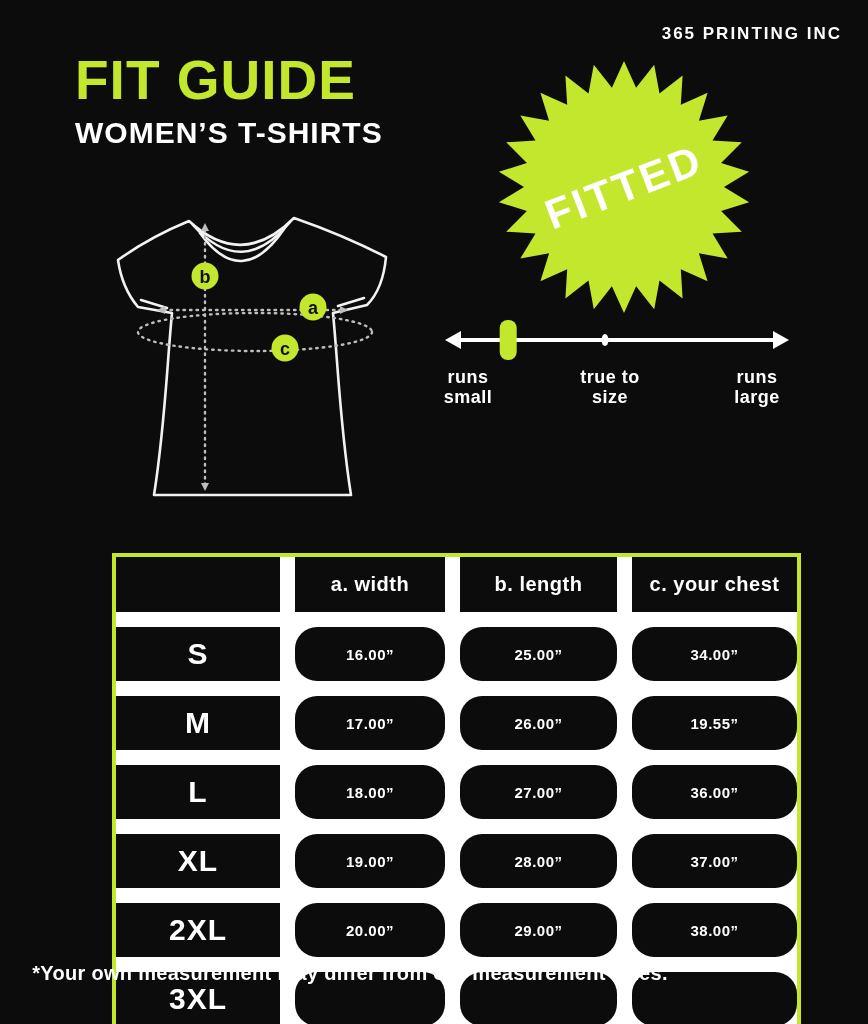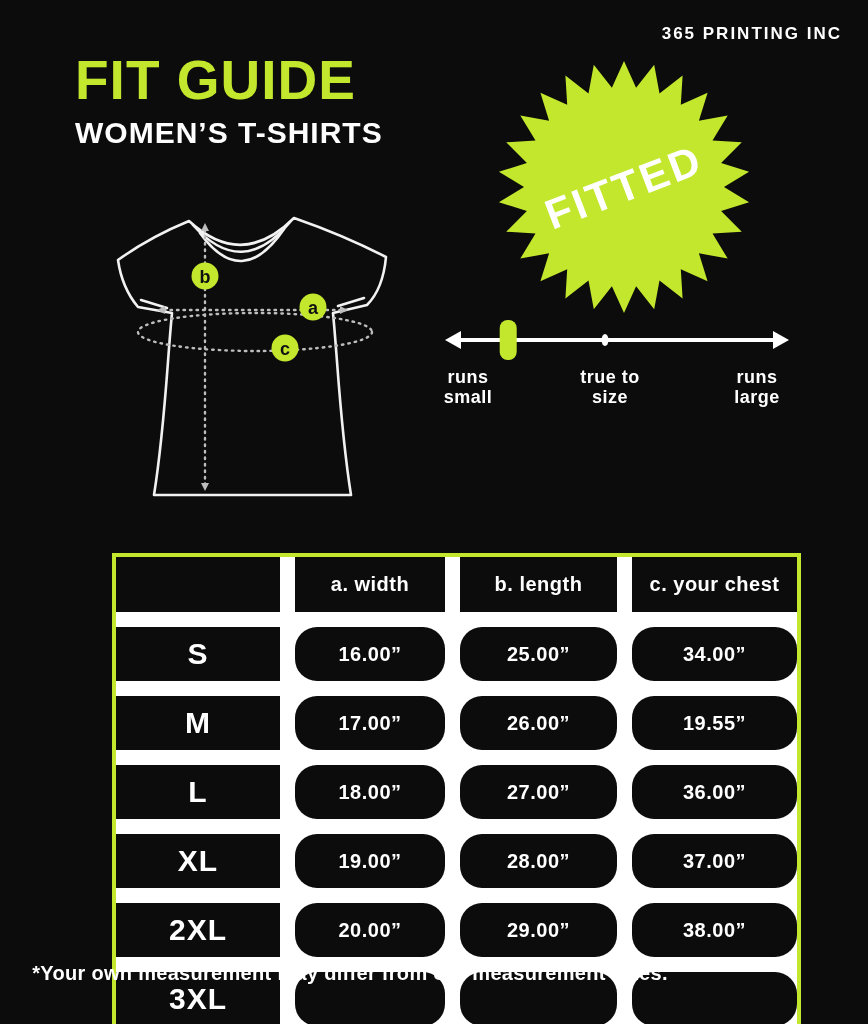--- a/index.html
+++ b/index.html
@@ -77,21 +77,21 @@
     background:#fff;
     border:4px solid var(--accent);
   }
   .cell{
     background:var(--bg);
     display:flex;align-items:center;justify-content:center;
     color:var(--fg);
   }
   .cell.header{font-size:20px;letter-spacing:0.5px;}
   .cell.size{font-size:30px;letter-spacing:1px;}
-  .cell.value{font-size:20px;letter-spacing:0.5px;border-radius:22px;}
+  .cell.value{font-size:15px;letter-spacing:0.5px;border-radius:22px;}
   
   .footnote{
     position:absolute;left:0;top:962px;width:700px;
     text-align:center;color:var(--fg);font-size:20px;letter-spacing:0.3px;
   }
 </style>
 </head>
 <body>
 
 <div class="canvas">

